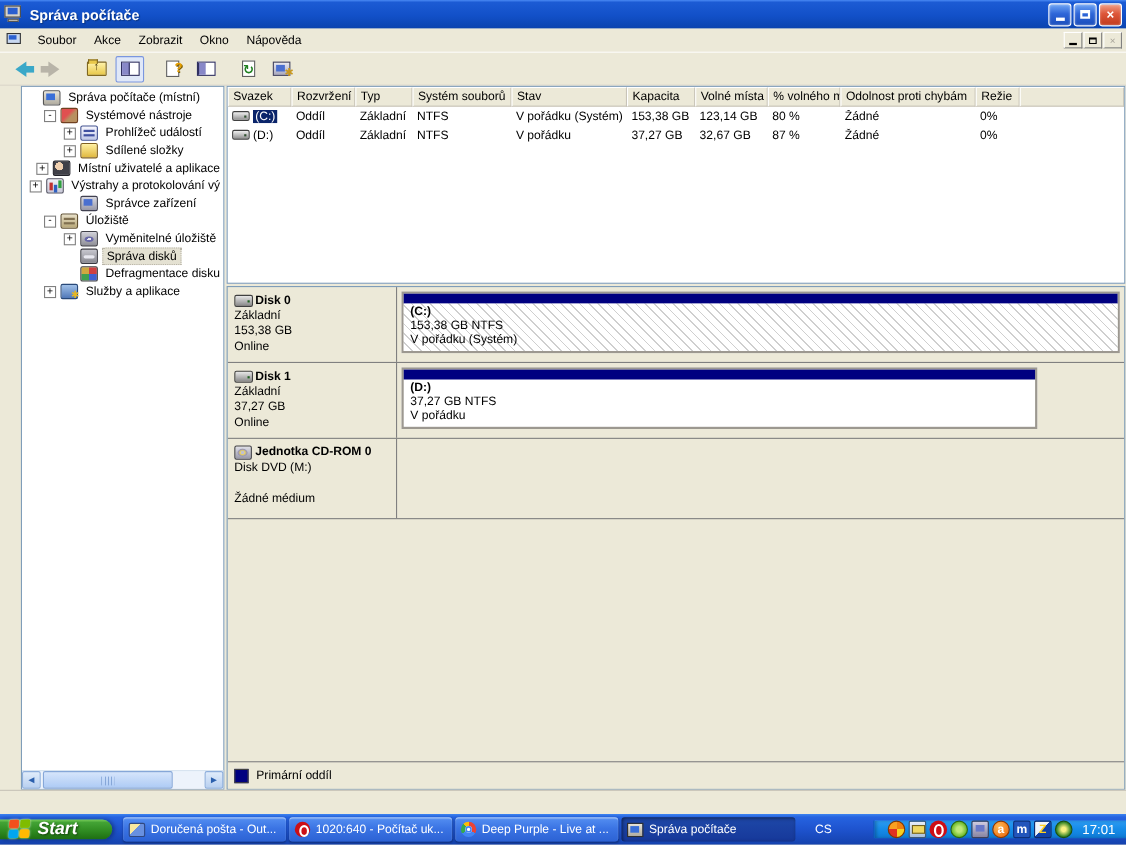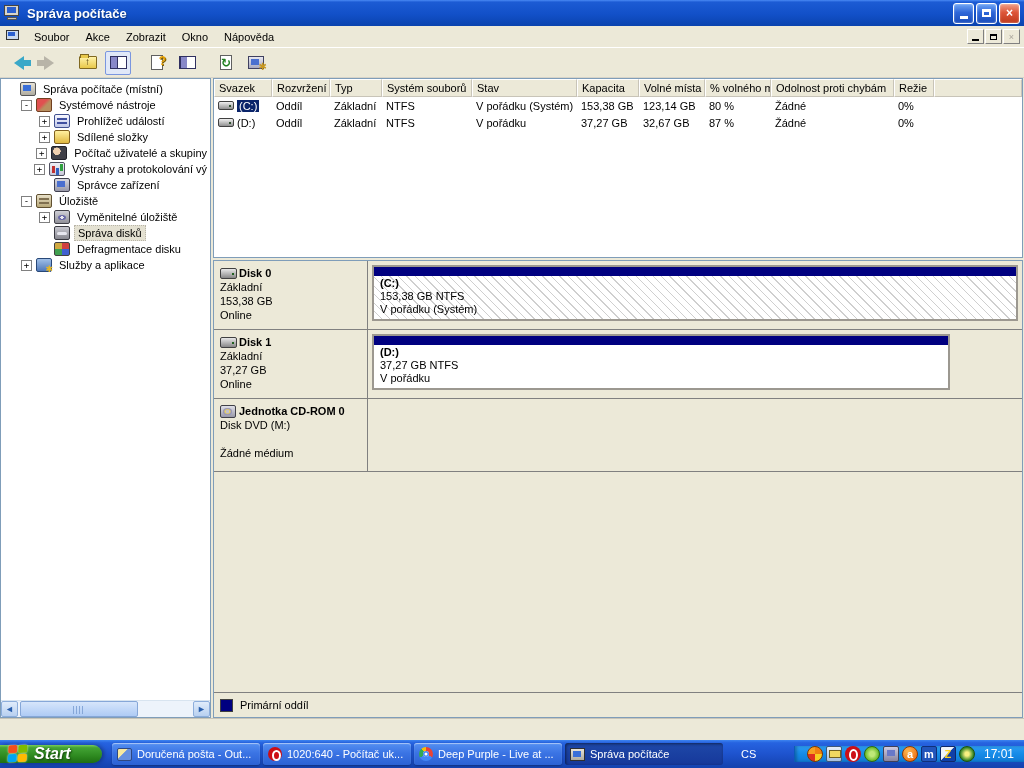--- a/index.html
+++ b/index.html
@@ -52,21 +52,21 @@
   .ico-refresh::after { content:"↻"; position:absolute; left:0px; top:0px; color:#208020; font-weight:bold; font-size:12px; }
   .ico-compgear { width:16px; height:13px; background:linear-gradient(#E8E8F0,#A8A8C0); border:1px solid #404060; position:relative; }
   .ico-compgear::before { content:""; position:absolute; left:2px; top:2px; width:8px; height:6px; background:#4A6FD0; }
   .ico-compgear::after { content:"✱"; position:absolute; right:-4px; bottom:-4px; color:#C89820; font-size:10px; }
   .tb-sep { width:5px; }
 
   
   .main { position:absolute; top:78px; left:0; width:1024px; height:640px; display:flex; background:#ECE9D8; }
 
   
-  .tree-panel { width:211px; background:#fff; border:1px solid #7F9DB9; margin-left:0; display:flex; flex-direction:column; }
+  .tree-panel { width:185px; background:#fff; border:1px solid #7F9DB9; margin-left:19px; display:flex; flex-direction:column; }
   .tree-scroll { flex:1; overflow:hidden; padding-top:2px; }
   .tree-item { display:flex; align-items:center; height:16px; font-size:11px; white-space:nowrap; }
   .tree-item .pad0{width:4px;} .tree-item .pad1{width:20px;} .tree-item .pad2{width:38px;}
   .expander { width:11px; height:11px; border:1px solid #808080; background:#fff; color:#000; font-size:9px; line-height:9px; text-align:center; margin-right:4px; flex:none; font-family:"DejaVu Sans Mono",monospace; }
   .noexp { width:15px; flex:none; }
   .ticon { width:16px; height:14px; margin-right:4px; flex:none; position:relative; border-radius:2px; }
   .ticon.computer { background:linear-gradient(#E8E4D8,#B0ACA0); border:1px solid #555; }
   .ticon.computer::after { content:""; position:absolute; left:2px; top:2px; right:4px; bottom:4px; background:#3A6FD8; }
   .ticon.tools { background:linear-gradient(135deg,#E05050 40%,#B89060 60%); border:1px solid #704020; }
   .ticon.eventlog { background:linear-gradient(#F8F8FF,#C0C8E8); border:1px solid #405090; }
@@ -279,21 +279,21 @@
           <span class="pad2"></span>
           <span class="expander">+</span>
           <span class="ticon sharedfolder"></span>
           <span class="tree-label">Sdílené složky</span>
         </div>
 
         <div class="tree-item">
           <span class="pad2"></span>
           <span class="expander">+</span>
           <span class="ticon users"></span>
-          <span class="tree-label">Počítač uživatelé a skupiny</span>
+          <span class="tree-label">Místní uživatelé a aplikace</span>
         </div>
 
         <div class="tree-item">
           <span class="pad2"></span>
           <span class="expander">+</span>
           <span class="ticon perflog"></span>
           <span class="tree-label">Výstrahy a protokolování vý</span>
         </div>
 
         <div class="tree-item">

